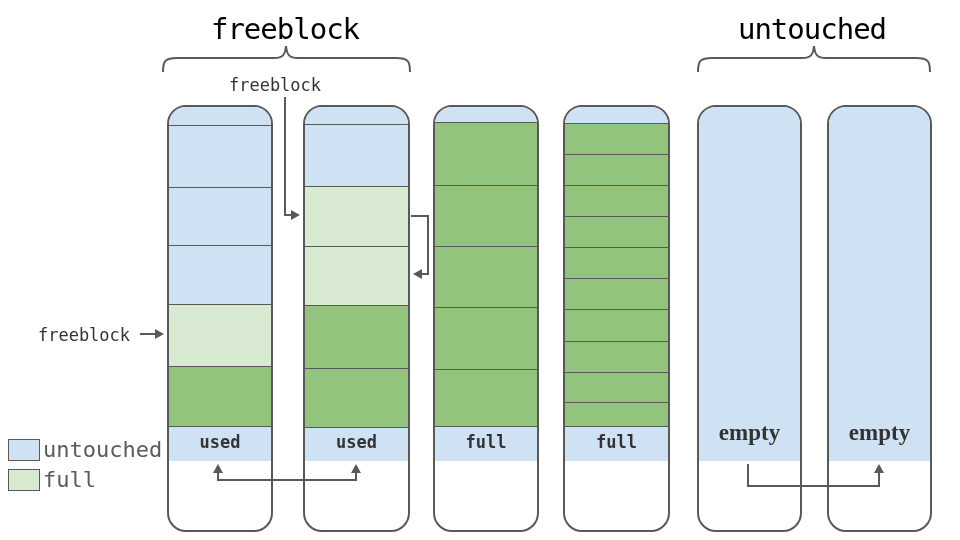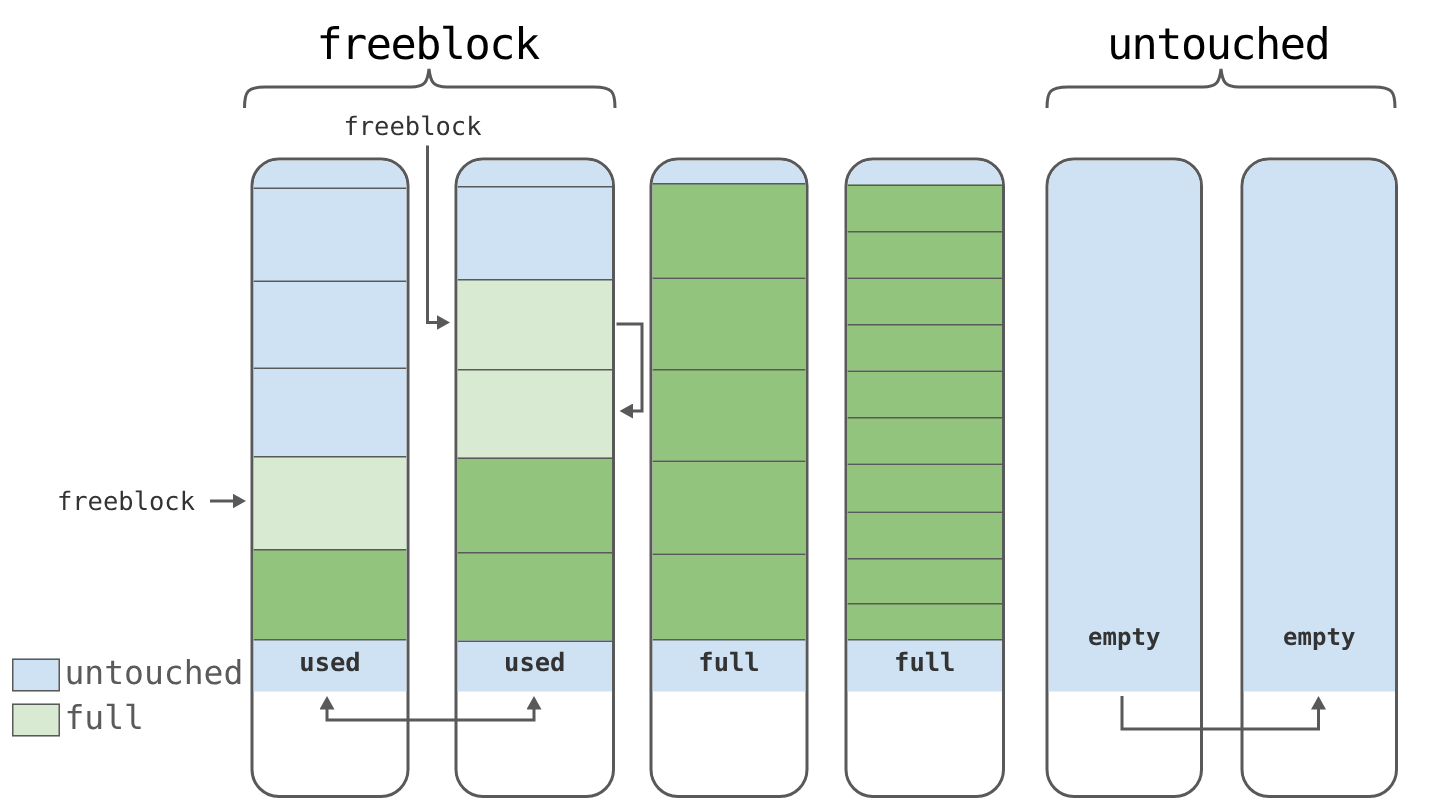--- a/index.html
+++ b/index.html
@@ -28,22 +28,22 @@
     border:2px solid var(--outline);border-radius:19px;overflow:hidden;
     display:flex;flex-direction:column;
   }
   .seg{box-sizing:border-box;flex:0 0 auto;}
   .seg + .seg{border-top:1.6px solid var(--outline);}
   .seg-footer{
     display:flex;align-items:center;justify-content:center;padding-bottom:5px;
     font-size:17px;font-weight:700;color:var(--label-text);
   }
   .seg-empty{
-    display:flex;align-items:flex-end;justify-content:center;padding-bottom:27px;
-    font-size:16px;font-weight:700;color:var(--label-text);
+    display:flex;align-items:flex-end;justify-content:center;padding-bottom:15px;
+    font-size:23px;font-weight:700;color:var(--label-text);font-family:Liberation Serif, serif;
   }
   #legend{position:absolute;left:8px;top:439px;display:flex;flex-direction:column;gap:8px;}
   .legend-row{display:flex;align-items:center;height:22px;}
   .legend-swatch{
     width:32px;height:22px;box-sizing:border-box;border:1.6px solid var(--outline);flex:0 0 auto;
   }
   .legend-label{
     font-size:22px;color:var(--legend-text);margin-left:3px;line-height:22px;white-space:nowrap;
   }
 </style>

